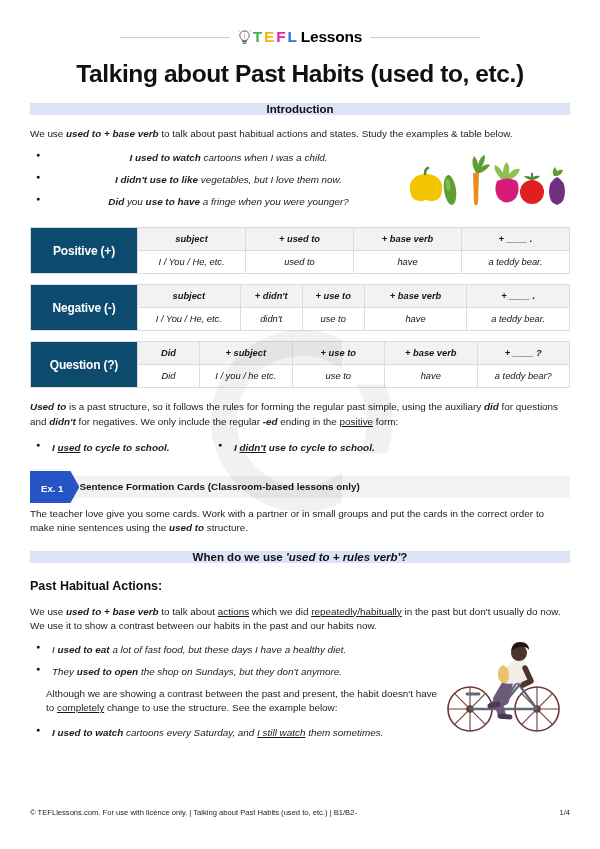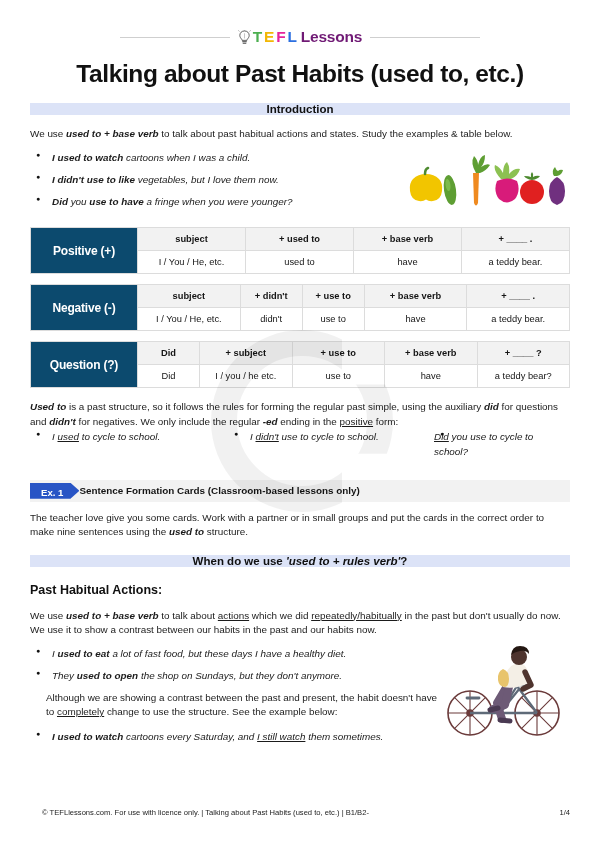--- a/index.html
+++ b/index.html
@@ -55,21 +55,21 @@
     gap: 2px;
     font-size: 15.5px;
     font-weight: bold;
     letter-spacing: -0.2px;
   }
   .bulb { width: 13px; height: 15px; display: block; }
   .lt-t { color: #4CAF50; }
   .lt-e { color: #F2B705; }
   .lt-f { color: #E5249B; }
   .lt-l { color: #2C6FE0; }
-  .lt-lessons { color: #701a75; margin-left: 2px; }
+  .lt-lessons { color: #000000; margin-left: 2px; }
 
   .page-title {
     text-align: center;
     font-size: 24.5px;
     font-weight: bold;
     letter-spacing: -0.4px;
     margin-top: 14px;
     color: #111;
   }
 
@@ -109,21 +109,21 @@
     position: absolute;
     left: 6px;
     top: -1px;
     font-size: 7px;
     font-style: normal;
     color: #111;
   }
   ul.bullets li b { font-weight: bold; }
   ul.bullets li u { text-decoration: underline; }
 
-  .intro-flex { display: flex; align-items: flex-start; }
+  .intro-flex { display: flex; align-items: flex-start; text-align: center; }
   .intro-flex .left { flex: 1 1 auto; }
   .veggies { flex: 0 0 165px; padding-top: 6px; }
 
   
   .gtable {
     display: flex;
     margin-top: 10px;
     border: 1px solid #dcdcdc;
     background: #fff;
   }
@@ -132,21 +132,21 @@
     background: #0c4a6e;
     color: #fff;
     font-size: 12px;
     font-weight: bold;
     display: flex;
     align-items: center;
     justify-content: center;
     letter-spacing: -0.2px;
   }
   .gt-grid { flex: 1 1 auto; display: flex; flex-direction: column; }
-  .gt-row { display: flex; }
+  .gt-row { display: flex; font-style: italic; }
   .gt-row.head { background: #f2f2f2; }
   .gt-cell {
     flex: 1 1 0;
     text-align: center;
     font-size: 9.3px;
     padding: 6px 2px;
     border-left: 1px solid #dcdcdc;
     border-bottom: 1px solid #dcdcdc;
     color: #151515;
     white-space: nowrap;
@@ -163,21 +163,21 @@
     background: #f2f2f2;
     margin-top: 13px;
     height: 22px;
     position: relative;
   }
   .ex-badge {
     background: #2754C5;
     color: #fff;
     font-size: 9.6px;
     font-weight: bold;
-    height: 16px;
+    height: 32px;
     display: flex;
     align-items: center;
     padding: 3px 9px 0 11px;
     clip-path: polygon(0 0, calc(100% - 9px) 0, 100% 50%, calc(100% - 9px) 100%, 0 100%);
     padding-right: 16px;
   }
   .ex-title {
     flex: 1 1 auto;
     text-align: left;
     font-size: 9.9px;
@@ -203,21 +203,20 @@
   .footer {
     position: absolute;
     left: 30px;
     right: 30px;
     bottom: 32px;
     display: flex;
     align-items: center;
     justify-content: space-between;
     font-size: 7.6px;
     color: #1b1b1b;
-    margin-left: 12px;
   }
 </style>
 </head>
 <body>
 
 <div class="page">
 
   <div class="watermark"></div>
 
   <div class="logo-row">
@@ -353,29 +352,26 @@
         <div class="gt-cell">have</div>
         <div class="gt-cell">a teddy bear?</div>
       </div>
     </div>
   </div>
 
   <div class="para">
     <b>Used to</b><span> is a past structure, so it follows the rules for forming the regular past simple, using the auxiliary </span><b>did</b><span> for questions and </span><b>didn't</b><span> for negatives. We only include the regular </span><b>-ed</b><span> ending in the </span><u>positive</u><span> form:</span>
   </div>
 
-  <ul class="bullets" style="display:flex; gap:16px; margin-top:1px;">
+  <ul class="bullets" style="display:flex; gap:0; margin-top:12px;font-weight:bold;">
     <li style="flex:0 0 182px;">
       <span>I </span><u>used</u><span> to cycle to school.</span>
     </li>
     <li style="flex:0 0 190px;">
       <span>I </span><u>didn't</u><span> use to cycle to school.</span>
-    </li>
-    <li style="flex:1 1 auto; padding-left:0;">
-      <u>Did</u><span> you use to cycle to school?</span>
     </li>
   </ul>
 
   <div class="ex-strip">
     <div class="ex-badge">Ex. 1</div>
     <div class="ex-title">Sentence Formation Cards (Classroom-based lessons only)</div>
   </div>
 
   <div class="para" style="margin-top:9px;">
     <span>The teacher love give you some cards. Work with a partner or in small groups and put the cards in the correct order to make nine sentences using the </span><b>used to</b><span> structure.</span>

